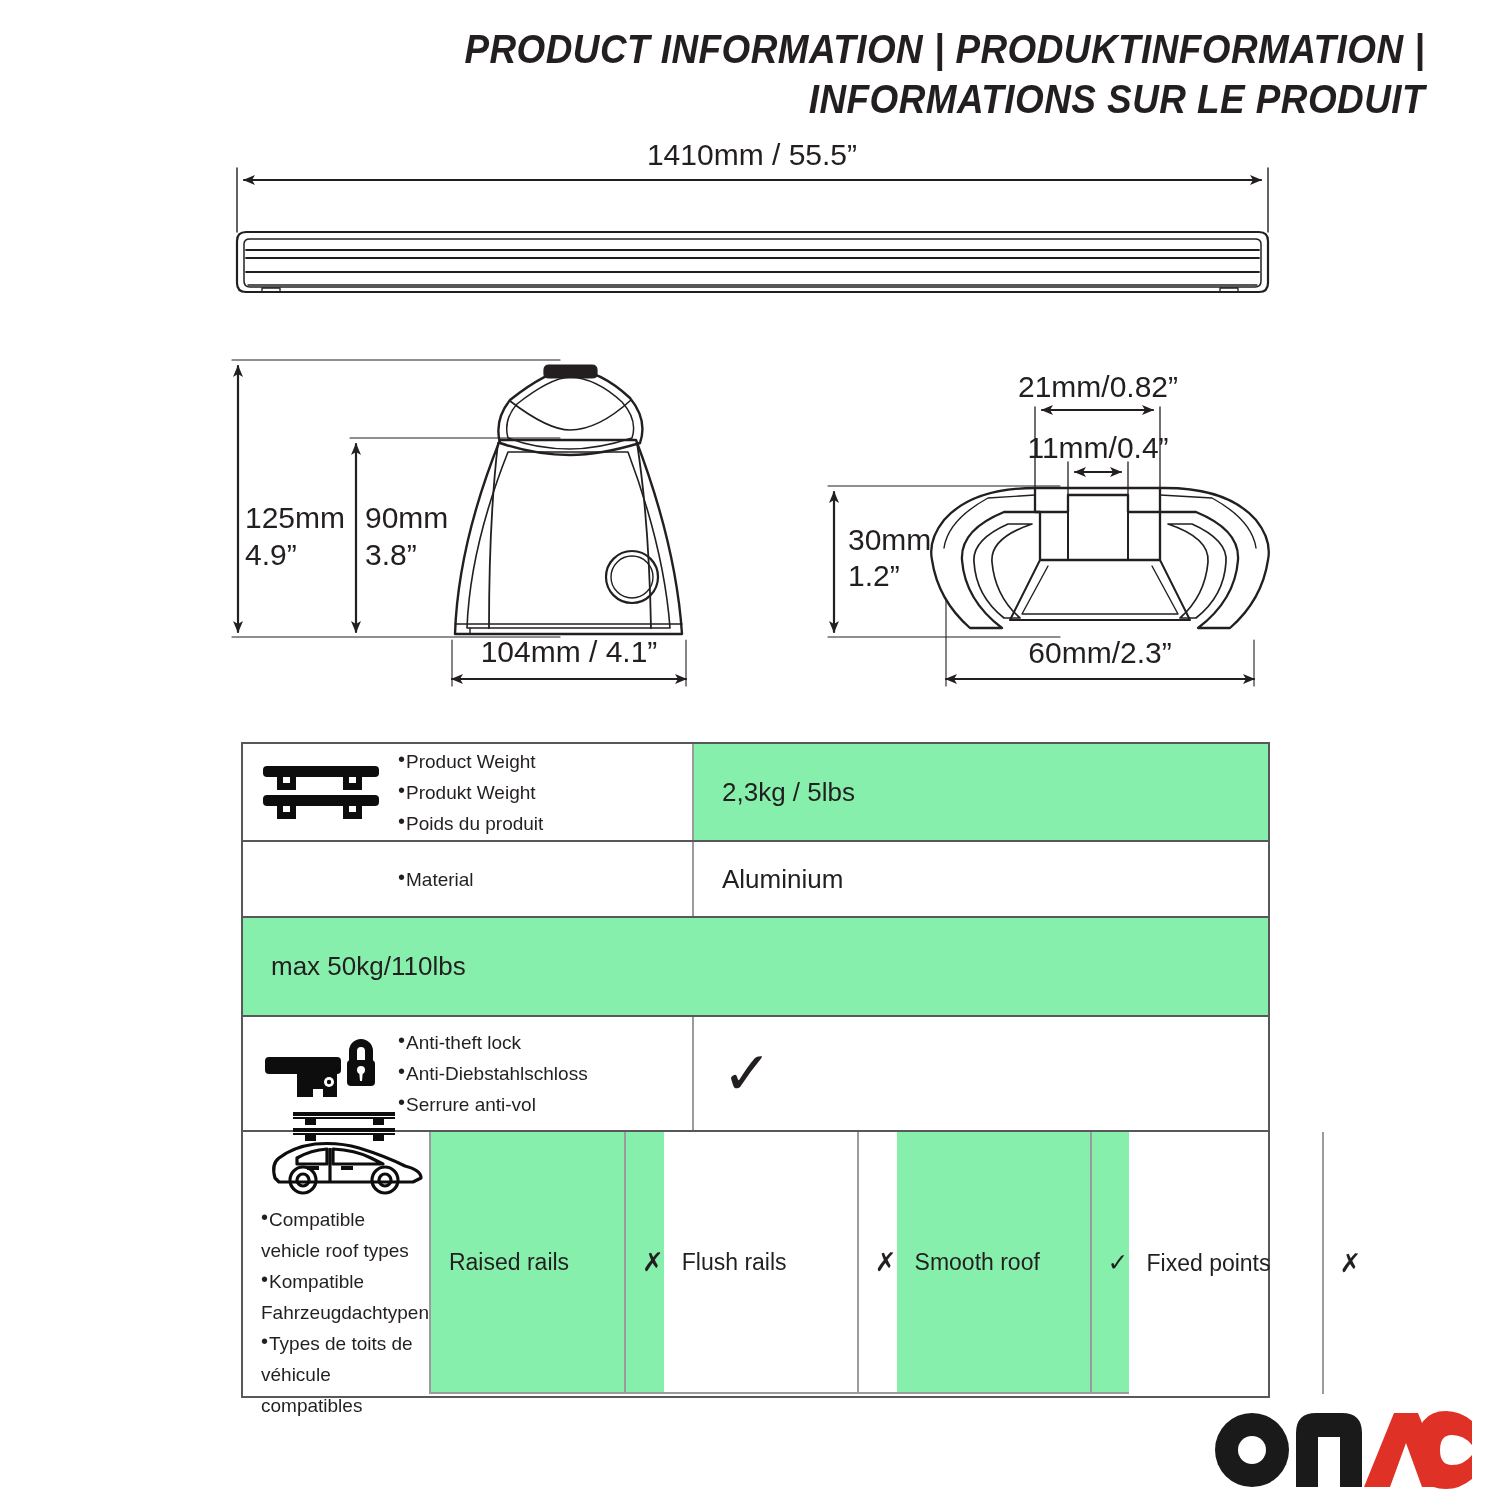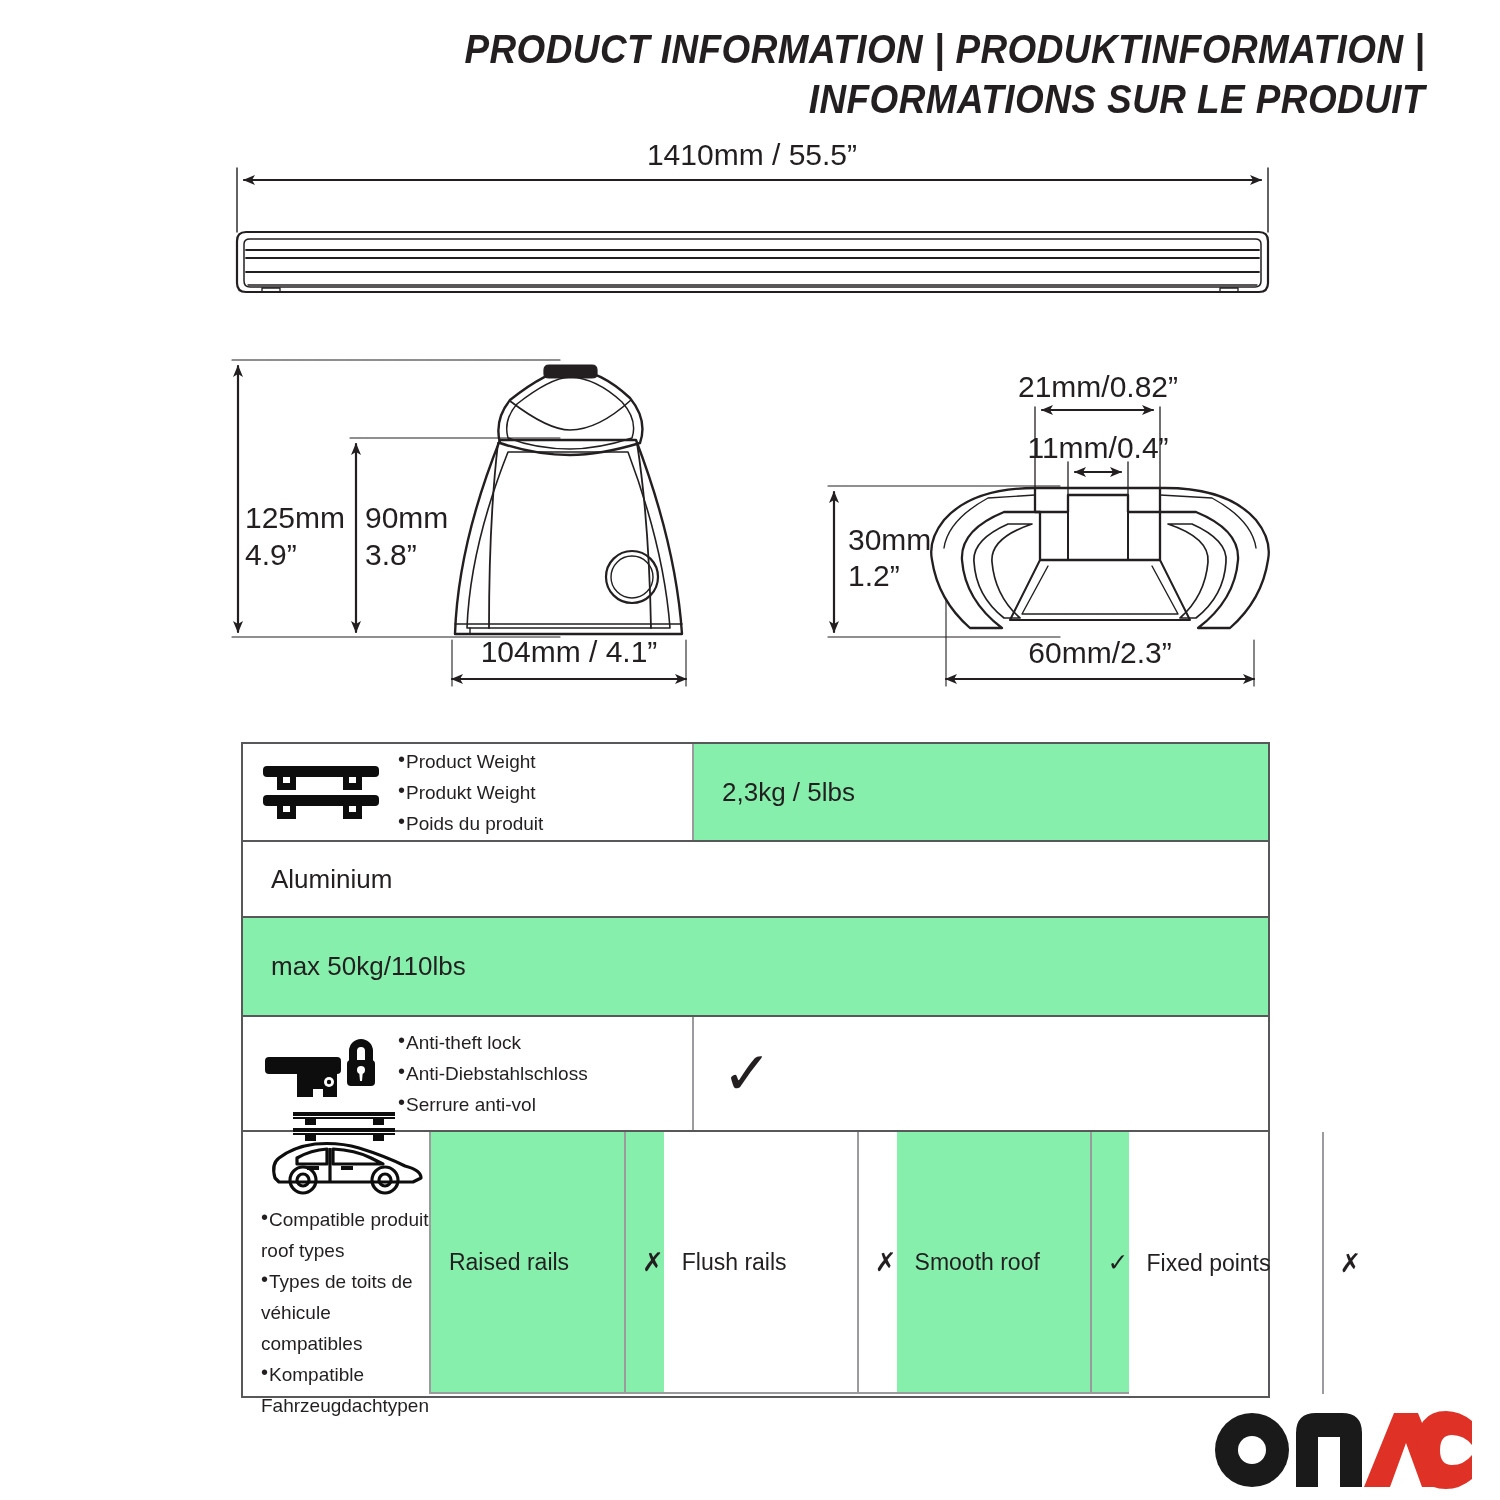--- a/index.html
+++ b/index.html
@@ -234,20 +234,26 @@
         <div class="labels">
           <div class="li">Product Weight</div>
           <div class="li">Produkt Weight</div>
           <div class="li">Poids du produit</div>
         </div>
       </div>
       <div class="rcell shaded">2,3kg / 5lbs</div>
     </div>
 
     <div class="trow" style="height:76px;">
+      <div class="lcell">
+        <div class="iconbox"></div>
+        <div class="labels">
+          <div class="li">Material</div>
+        </div>
+      </div>
       <div class="rcell">Aluminium</div>
     </div>
 
     <div class="trow" style="height:99px;">
       <div class="rcell shaded">max 50kg/110lbs</div>
     </div>
 
     <div class="trow" style="height:115px;">
       <div class="lcell">
         <div class="iconbox">
@@ -297,23 +303,23 @@
               <rect x="44" y="60" width="12" height="4" fill="#0d0d0d" stroke="none"></rect>
               <rect x="78" y="60" width="12" height="4" fill="#0d0d0d" stroke="none"></rect>
               <circle cx="40" cy="74" r="13"></circle>
               <circle cx="40" cy="74" r="6"></circle>
               <circle cx="122" cy="74" r="13"></circle>
               <circle cx="122" cy="74" r="6"></circle>
             </g>
           </svg>
         </div>
         <div class="labels" style="white-space:normal;max-width:400px;">
-          <div class="li">Compatible produit roof types</div>
+          <div class="li">Compatible vehicle roof types</div>
+          <div class="li">Kompatible Fahrzeugdachtypen</div>
           <div class="li">Types de toits de véhicule compatibles</div>
-          <div class="li">Kompatible Fahrzeugdachtypen</div>
         </div>
       </div>
 
       <div class="roofwrap">
         <div class="roofrow shaded">
           <div class="roofname">Raised rails</div>
           <div class="roofval mark-x">✗</div>
         </div>
         <div class="roofrow">
           <div class="roofname">Flush rails</div>

